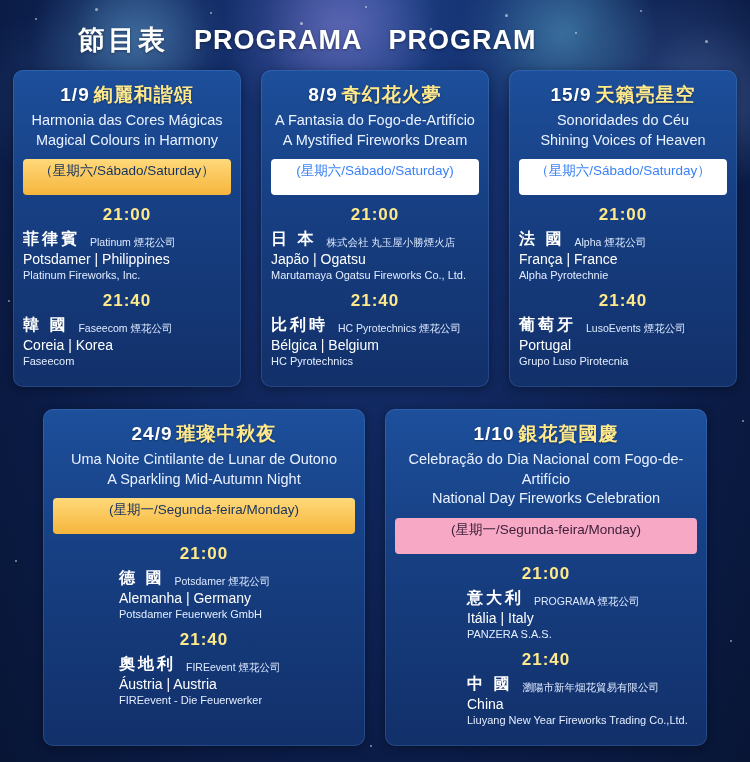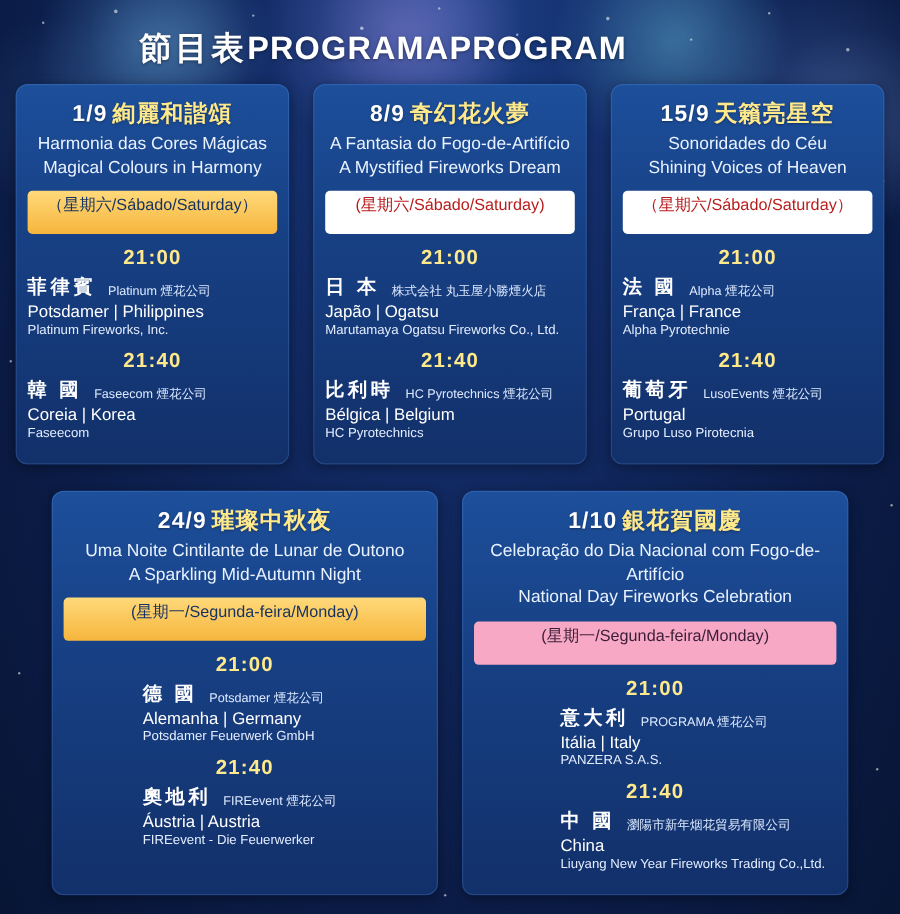--- a/index.html
+++ b/index.html
@@ -42,22 +42,22 @@
     opacity: 0.35;
     filter: blur(1px);
   }
 
   
   .header {
     position: relative;
     padding: 22px 0 8px 78px;
     display: flex;
     align-items: baseline;
+    gap: 26px;
     color: #ffffff;
-    margin-left: 38px;
   }
   .header .h-cn {
     font-size: 27px;
     letter-spacing: 3px;
     font-weight: 700;
     text-shadow: 0 1px 3px rgba(0,0,0,0.4);
   }
   .header .h-pt {
     font-size: 27px;
     font-weight: 700;
@@ -123,21 +123,21 @@
     color: #14315f;
     font-weight: 500;
     width: 100%;
     box-sizing: border-box;
   }
   .c-day.gold {
     background: linear-gradient(180deg, #ffd97a, #f6b53c);
   }
   .c-day.white {
     background: #ffffff;
-    color: #b91c1c;
+    color: #3b82f6;
   }
   .c-day.pink {
     background: #f7a8c4;
     color: #3a1d38;
   }
 
   .slot { margin-bottom: 6px; }
   .slot + .slot { margin-top: 10px; }
   .time {
     text-align: center;

